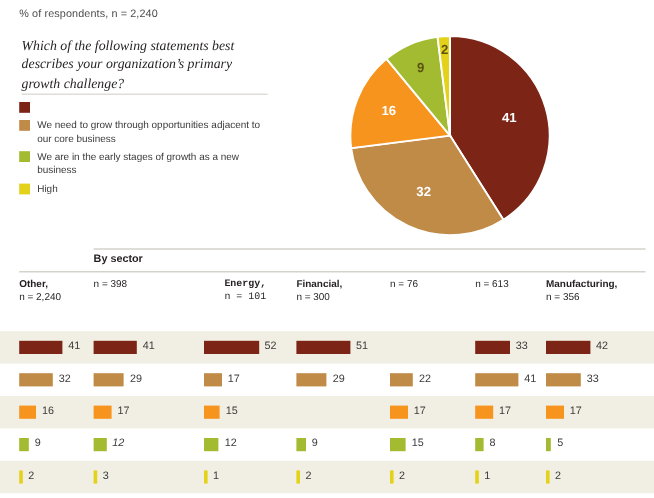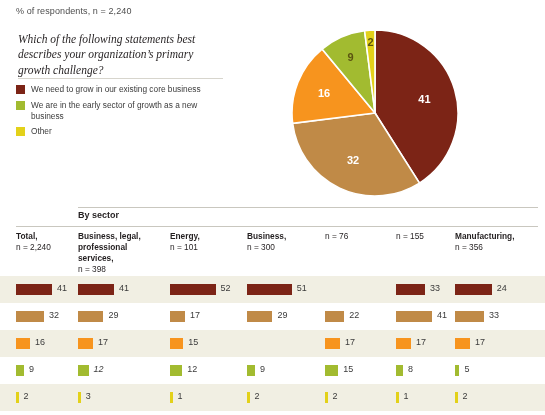--- a/index.html
+++ b/index.html
@@ -78,29 +78,32 @@
 </style>
 </head>
 <body>
 
 <div class="subtitle">% of respondents, n = 2,240</div>
 <div class="question">Which of the following statements best describes your organization’s primary growth challenge?</div>
 <div class="legend-divider"></div>
 <div class="legend" id="legend">
     <div class="legend-row">
       <span class="legend-sw" style="background: rgb(124, 36, 22);"></span>
-      <span class="legend-tx">We need to grow in our existing core business</span>
+    </div>
+    <div class="legend-row">
+      <span class="legend-sw" style="background: rgb(192, 138, 71);"></span>
+      <span class="legend-tx">We need to grow through opportunities adjacent to our core business</span>
     </div>
     <div class="legend-row">
       <span class="legend-sw" style="background: rgb(162, 187, 48);"></span>
-      <span class="legend-tx">We are in the early sector of growth as a new business</span>
+      <span class="legend-tx">We are in the early stages of growth as a new business</span>
     </div>
     <div class="legend-row">
       <span class="legend-sw" style="background: rgb(227, 209, 26);"></span>
-      <span class="legend-tx">Other</span>
+      <span class="legend-tx">High</span>
     </div>
   </div>
 
 <div class="pie-wrap" id="pie-wrap">
     <svg width="170" height="170">
       <path d="M 85 85 L 85.00 2.00 A 83 83 0 0 1 129.47 155.08 Z" fill="#7c2416" stroke="#ffffff" stroke-width="1.6"></path>
       <path d="M 85 85 L 129.47 155.08 A 83 83 0 0 1 2.65 95.40 Z" fill="#c08a47" stroke="#ffffff" stroke-width="1.6"></path>
       <path d="M 85 85 L 2.65 95.40 A 83 83 0 0 1 32.09 21.05 Z" fill="#f7941e" stroke="#ffffff" stroke-width="1.6"></path>
       <path d="M 85 85 L 32.09 21.05 A 83 83 0 0 1 74.60 2.65 Z" fill="#a2bb30" stroke="#ffffff" stroke-width="1.6"></path>
       <path d="M 85 85 L 74.60 2.65 A 83 83 0 0 1 85.00 2.00 Z" fill="#e3d11a" stroke="#ffffff" stroke-width="1.6"></path>
@@ -110,40 +113,39 @@
     <div class="pie-lbl" style="left: 34.0668px; top: 64.8341px; color: rgb(255, 255, 255);">16</div>
     <div class="pie-lbl" style="left: 60.6072px; top: 28.6315px; color: rgb(91, 84, 16);">9</div>
     <div class="pie-lbl" style="left: 80.518px; top: 13.7609px; color: rgb(91, 84, 16);">2</div>
   </div>
 
 <div class="bysector-line"></div>
 <div class="bysector">By sector</div>
 <div class="hdr-line"></div>
 <div id="col-heads">
     <div class="col-head" style="left: 16px; width: 56px;">
-      <div>Total,</div>
+      <div>Other,</div>
       <div class="n">n = 2,240</div>
     </div>
     <div class="col-head" style="left: 78px; width: 86px;">
-      <div>Business, legal, professional services,</div>
       <div class="n">n = 398</div>
     </div>
-    <div class="col-head" style="left: 170px; width: 70px;">
+    <div class="col-head" style="left: 187px; width: 70px; font-family: Liberation Mono, monospace;">
       <div>Energy,</div>
       <div class="n">n = 101</div>
     </div>
     <div class="col-head" style="left: 247px; width: 70px;">
-      <div>Business,</div>
+      <div>Financial,</div>
       <div class="n">n = 300</div>
     </div>
     <div class="col-head" style="left: 325px; width: 64px;">
       <div class="n">n = 76</div>
     </div>
     <div class="col-head" style="left: 396px; width: 52px;">
-      <div class="n">n = 155</div>
+      <div class="n">n = 613</div>
     </div>
     <div class="col-head" style="left: 455px; width: 80px;">
       <div>Manufacturing,</div>
       <div class="n">n = 356</div>
     </div>
   </div>
 
 <div class="rows" id="rows">
     <div class="row shade">
       <div class="cell" style="left: 16px; width: 56px;">
@@ -161,21 +163,21 @@
       <div class="cell" style="left: 247px; width: 70px;">
         <div class="bar" style="left: 0px; width: 44.625px; background: rgb(124, 36, 22);"></div>
         <div class="val" style="left: 49.625px;">51</div>
       </div>
       <div class="cell" style="left: 396px; width: 52px;">
         <div class="bar" style="left: 0px; width: 28.875px; background: rgb(124, 36, 22);"></div>
         <div class="val" style="left: 33.875px;">33</div>
       </div>
       <div class="cell" style="left: 455px; width: 80px;">
         <div class="bar" style="left: 0px; width: 36.75px; background: rgb(124, 36, 22);"></div>
-        <div class="val" style="left: 41.75px;">24</div>
+        <div class="val" style="left: 41.75px;">42</div>
       </div>
     </div>
     <div class="row">
       <div class="cell" style="left: 16px; width: 56px;">
         <div class="bar" style="left: 0px; width: 28px; background: rgb(192, 138, 71);"></div>
         <div class="val" style="left: 33px;">32</div>
       </div>
       <div class="cell" style="left: 78px; width: 86px;">
         <div class="bar" style="left: 0px; width: 25.375px; background: rgb(192, 138, 71);"></div>
         <div class="val" style="left: 30.375px;">29</div>

